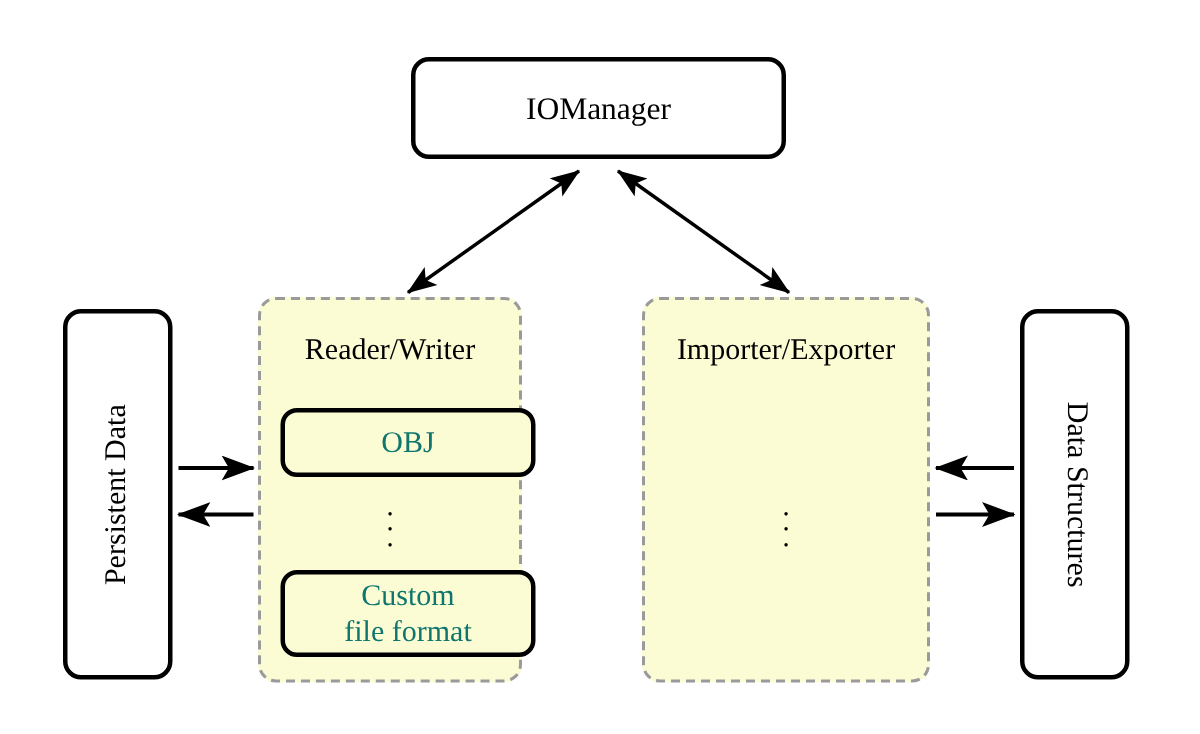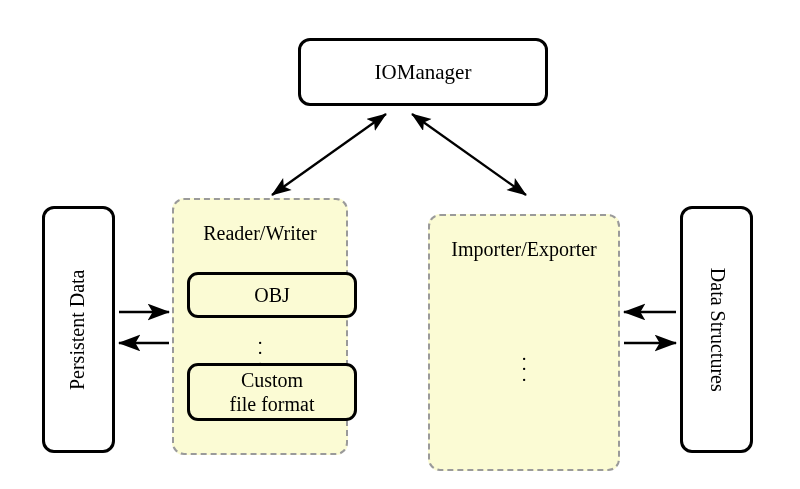--- a/index.html
+++ b/index.html
@@ -31,21 +31,20 @@
     line-height: 1.18;
   }
 
   
   #io-manager {
     left: 274px;
     top: 38px;
     width: 250px;
     height: 68px;
     font-size: 21px;
-    margin-left: 24px;
   }
 
   
   .side-node {
     width: 73px;
     height: 247px;
     font-size: 20px;
   }
   .side-node .vtext {
     white-space: nowrap;
@@ -58,21 +57,21 @@
 
   
   .panel {
     position: absolute;
     box-sizing: border-box;
     background: #fbfbd4;
     border: 2px dashed #9a9a9a;
     border-radius: 12px;
   }
   #panel-readerwriter { left: 172px; top: 198px; width: 176px; height: 257px; }
-  #panel-importerexporter { left: 428px; top: 198px; width: 192px; height: 257px; margin-top: 16px; }
+  #panel-importerexporter { left: 428px; top: 198px; width: 192px; height: 257px; }
 
   .panel-title {
     position: absolute;
     left: 0;
     right: 0;
     top: 22px;
     text-align: center;
     font-size: 20px;
     color: #000000;
     white-space: nowrap;
@@ -83,27 +82,27 @@
     position: absolute;
     box-sizing: border-box;
     border: 3px solid #000000;
     border-radius: 11px;
     background: #fbfbd4;
     display: flex;
     align-items: center;
     justify-content: center;
     text-align: center;
     font-size: 20px;
-    color: #000000;
+    color: #0f766e;
     line-height: 1.2;
     left: 13px;
     width: 170px;
   }
   .inner-one-line { top: 72px;  height: 46px; }
-  .inner-two-line { top: 163px; height: 58px; }
+  .inner-two-line { top: 180px; height: 58px; }
 
   .vdots {
     position: absolute;
     left: 0;
     right: 0;
     top: 133px;
     text-align: center;
     font-size: 19px;
     letter-spacing: 0;
     color: #000000;

